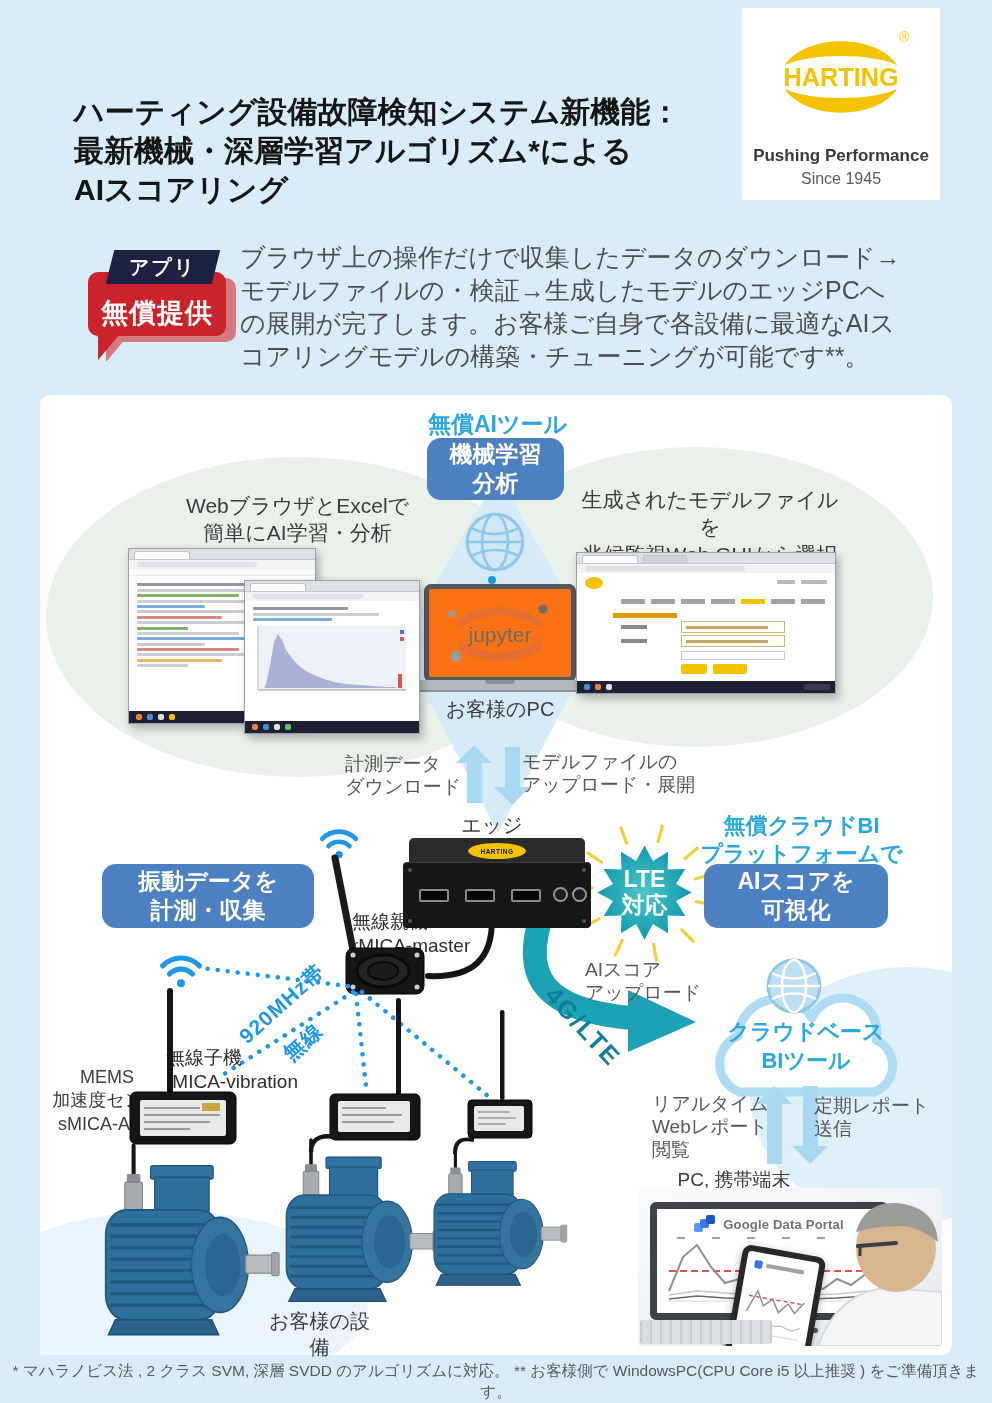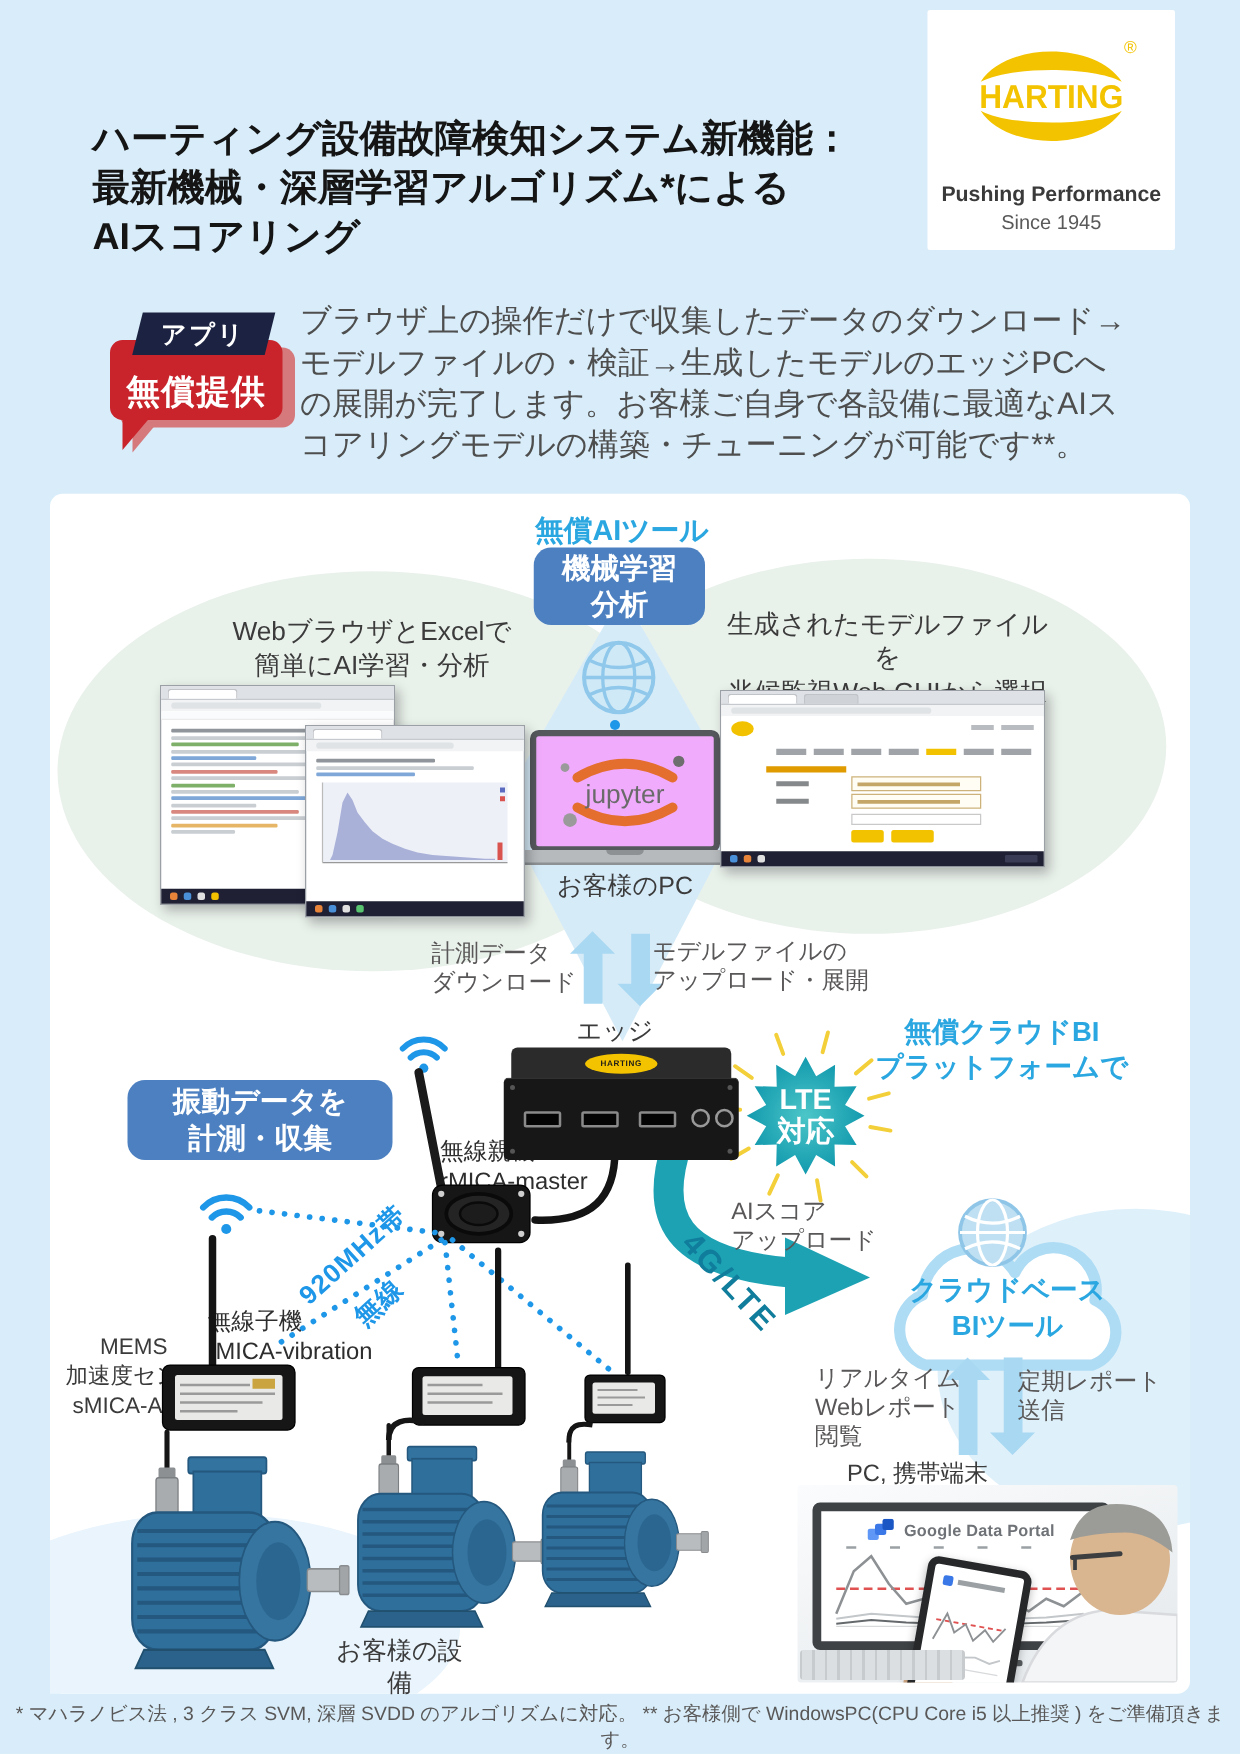--- a/index.html
+++ b/index.html
@@ -55,21 +55,21 @@
   .bbar{height:7px;background:#fafbfc;border-bottom:1px solid #ececec}
   .codewrap{padding:5px 8px}
   .ln{height:3px;margin:2.4px 0;background:#c9ced3;border-radius:1px}
   .ln.k{background:#8f959b}.ln.g{background:#7fb069}.ln.r{background:#d98880}.ln.b{background:#7fa8d9}.ln.o{background:#e6b566}
   .w90{width:90%}.w80{width:80%}.w70{width:70%}.w60{width:60%}.w50{width:50%}.w40{width:40%}.w30{width:30%}
   .task{position:absolute;left:0;right:0;bottom:0;height:12px;background:#1f2033;display:flex;align-items:center;gap:5px;padding-left:7px}
   .task i{width:6px;height:6px;border-radius:2px;display:block}
   .task .clock{margin-left:auto;margin-right:5px;width:26px;height:6px;background:#3a3c55;border-radius:1px}
 
   
-  .laptop-screen{position:absolute;left:384px;top:189px;width:152px;height:98px;background:#f0abfc;border:5px solid #55585c;border-radius:7px;display:flex;align-items:center;justify-content:center}
+  .laptop-screen{position:absolute;left:384px;top:189px;width:152px;height:98px;background:#f97316;border:5px solid #55585c;border-radius:7px;display:flex;align-items:center;justify-content:center}
   .laptop-base{position:absolute;left:368px;top:285px;width:184px;height:12px;background:#b6babd;border-radius:6px;border-bottom:2px solid #8d9194}
   .laptop-base::after{content:"";position:absolute;left:77px;top:0;width:30px;height:4px;background:#8d9194;border-radius:0 0 4px 4px}
 
   
   .edgepc{position:absolute;left:363px;top:443px;width:188px;height:92px}
   .edgepc .topf{position:absolute;left:6px;right:6px;top:0;height:26px;background:#2b2b2b;border-radius:5px 5px 0 0;display:flex;align-items:center;justify-content:center}
   .edgepc .oval{width:58px;height:16px;background:#f3c300;border-radius:50%;display:flex;align-items:center;justify-content:center;font-size:6.5px;font-weight:bold;color:#1a1a1a;letter-spacing:.5px}
   .edgepc .front{position:absolute;left:0;right:0;top:24px;height:66px;background:#171717;border-radius:4px;border-top:1px solid #3a3a3a}
   .usb{position:absolute;width:30px;height:13px;border:2px solid #8a8a8a;background:#050505;border-radius:2px;top:26px}
   .rnd{position:absolute;width:15px;height:15px;border:2px solid #999;background:#1d1d1d;border-radius:50%;top:24px}
@@ -429,20 +429,22 @@
       <polygon fill="url(#tealgrad)" points="132,80 114.8,89.3 125,106 105.5,105.5 106,125 89.3,114.8 80,132 70.7,114.8 54,125 54.5,105.5 35,106 45.2,89.3 28,80 45.2,70.7 35,54 54.5,54.5 54,35 70.7,45.2 80,28 89.3,45.2 106,35 105.5,54.5 125,54 114.8,70.7"></polygon>
     </svg>
     <div class="burst-label pre">LTE
 対応</div>
 
     <div class="abs blue-box pre" style="left:62px;top:469px;width:212px;height:64px;font-size:23px">振動データを
 計測・収集</div>
 
     <div class="abs blue-note pre" style="left:654px;top:417px;width:215px;font-size:22px">無償クラウドBI
 プラットフォームで</div>
+    <div class="abs blue-box pre" style="left:664px;top:469px;width:184px;height:64px;font-size:23px">AIスコアを
+可視化</div>
 
     <div class="abs pre" style="left:312px;top:515px;width:145px;font-size:19px;color:#2e2e2e;line-height:1.25">無線親機
 rMICA-master</div>
     <div class="diag-blue pre" style="left:172px;top:595px;width:140px;transform:rotate(-42deg)">920MHz帯</div>
     <div class="diag-blue pre" style="left:228px;top:633px;width:70px;transform:rotate(-42deg)">無線</div>
     <div class="abs pre" style="left:126px;top:651px;width:180px;font-size:19px;color:#2e2e2e;line-height:1.25">無線子機
 rMICA-vibration</div>
     <div class="abs dark-note pre" style="left:2px;top:671px;width:130px;font-size:18px">MEMS
 加速度センサ
 sMICA-ACC</div>
@@ -518,15 +520,15 @@
           <polyline points="8,60 16,38 24,52 32,44 40,56 48,46 56,54 64,42" fill="none" stroke="#8d9194" stroke-width="1.5"></polyline>
           <polyline points="8,72 20,68 32,71 44,69 56,72 64,68" fill="none" stroke="#c3c7ca" stroke-width="1.5"></polyline>
           <line x1="8" y1="80" x2="64" y2="80" stroke="#d7d9db" stroke-width="1"></line>
         </svg>
       </div>
       <div class="keyboard"></div>
     </div>
 
   </div>
 
-  <div class="footer">* マハラノビス法 , 3 クラス SVM, 深層 SVDD のアルゴリズムに対応。 ** お客様側で WindowsPC(CPU Core i5 以上推奨 ) をご準備頂きます。</div>
+  <div class="footer">* マハラノビス法 , 2 クラス SVM, 深層 SVDD のアルゴリズムに対応。 ** お客様側で WindowsPC(CPU Core i5 以上推奨 ) をご準備頂きます。</div>
 
 </div>
 
 </body></html>

